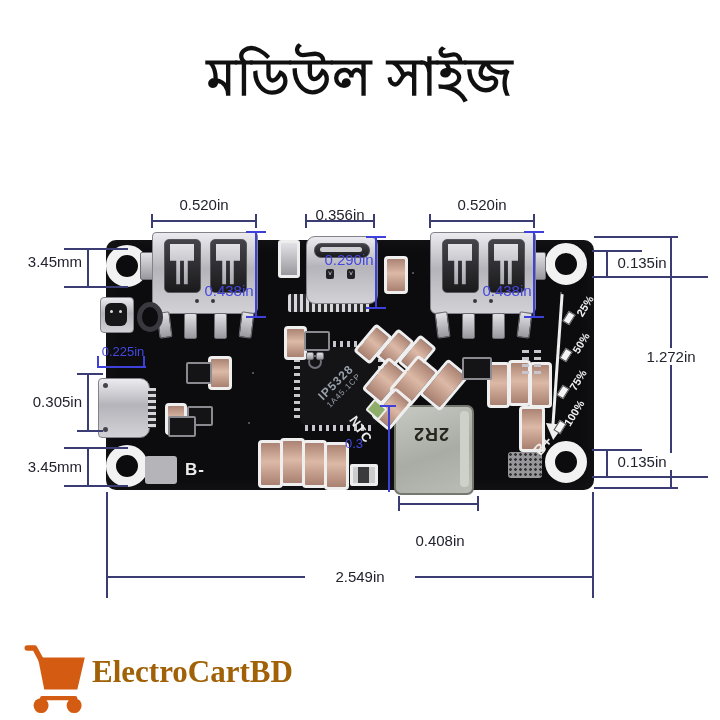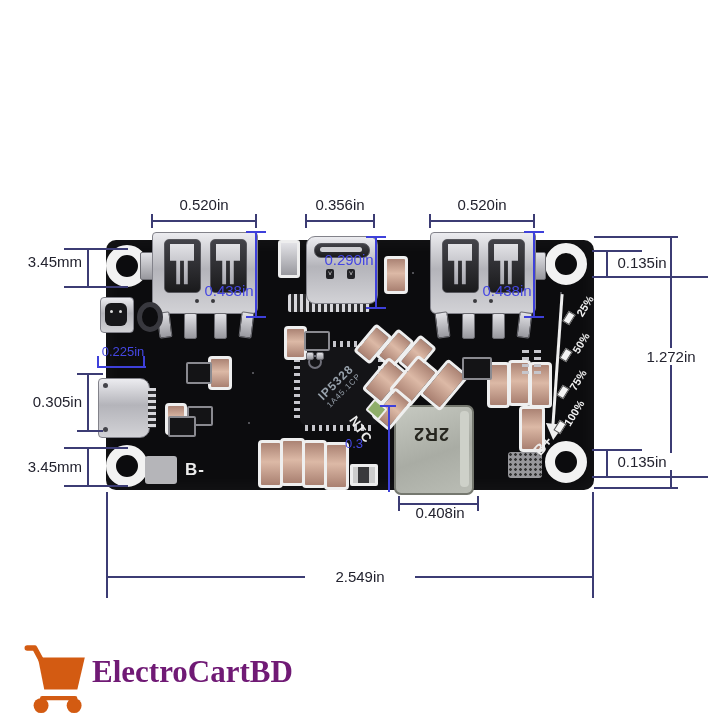--- a/index.html
+++ b/index.html
@@ -26,28 +26,29 @@
   .white{position:absolute;color:#ececec;font-family:"Liberation Sans",sans-serif;font-weight:bold;}
   .pct{position:absolute;color:#f0f0f0;font:bold 11px "Liberation Sans",sans-serif;transform:rotate(-58deg);}
   .led{position:absolute;width:10px;height:6px;background:#f4f4f4;border:1px solid #555;transform:rotate(-58deg);}
   .spk{position:absolute;width:2px;height:2px;background:#69696f;border-radius:50%;}
   .comb-h{position:absolute;background:repeating-linear-gradient(90deg,#d8d8dc 0 3px,#2a2a2c 3px 6px);}
   .comb-v{position:absolute;background:repeating-linear-gradient(180deg,#d8d8dc 0 3px,#2a2a2c 3px 6px);}
   .pinstrip-h{position:absolute;height:7px;background:repeating-linear-gradient(90deg,#c6c6cc 0 3px,transparent 3px 7px);}
   .pinstrip-v{position:absolute;width:7px;background:repeating-linear-gradient(180deg,#c6c6cc 0 3px,transparent 3px 7px);}
   #title{position:absolute;left:0;top:48px;width:720px;text-align:center;
          font:bold 52px/1.15 "Liberation Sans",sans-serif;color:#101010;letter-spacing:1px;}
-  #brand-text{position:absolute;left:92px;top:653px;font:bold 31px/1.2 "Liberation Serif",serif;color:#701a75;}
+  #brand-text{position:absolute;left:92px;top:653px;font:bold 31px/1.2 "Liberation Serif",serif;color:#a16207;}
   .wbg{background:#ffffff;}
 </style>
 </head>
 <body>
 
 <div id="stage">
 
+  <div id="title">মডিউল সাইজ</div>
 
   <div id="board"></div>
 
   <div class="spk" style="left:340px;top:252px"></div>
   <div class="spk" style="left:412px;top:272px"></div>
   <div class="spk" style="left:252px;top:372px"></div>
   <div class="spk" style="left:455px;top:300px"></div>
   <div class="spk" style="left:200px;top:302px"></div>
   <div class="spk" style="left:332px;top:462px"></div>
   <div class="spk" style="left:560px;top:292px"></div>
@@ -194,21 +195,21 @@
   <div class="led" style="left:563px;top:314px"></div>
   <div class="led" style="left:560px;top:351px"></div>
   <div class="led" style="left:557px;top:388px"></div>
   <div class="led" style="left:554px;top:423px"></div>
 
   <div class="dlbl" style="left:152px;top:196px;width:104px">0.520in</div>
   <div class="dl" style="left:152px;top:220px;width:104px;height:2px"></div>
   <div class="dl" style="left:151px;top:214px;width:2px;height:14px"></div>
   <div class="dl" style="left:255px;top:214px;width:2px;height:14px"></div>
 
-  <div class="dlbl" style="left:306px;top:196px;width:68px">0.356in</div>
+  <div class="dlbl" style="left:306px;top:206px;width:68px">0.356in</div>
   <div class="dl" style="left:306px;top:220px;width:68px;height:2px"></div>
   <div class="dl" style="left:305px;top:214px;width:2px;height:14px"></div>
   <div class="dl" style="left:373px;top:214px;width:2px;height:14px"></div>
 
   <div class="dlbl" style="left:430px;top:196px;width:104px">0.520in</div>
   <div class="dl" style="left:430px;top:220px;width:104px;height:2px"></div>
   <div class="dl" style="left:429px;top:214px;width:2px;height:14px"></div>
   <div class="dl" style="left:533px;top:214px;width:2px;height:14px"></div>
 
   <div class="dlbl" style="left:16px;top:253px;width:66px;text-align:right">3.45mm</div>
@@ -237,21 +238,21 @@
   <div class="dlbl wbg" style="left:632px;top:348px;width:78px">1.272in</div>
 
   <div class="dl" style="left:592px;top:449px;width:50px;height:2px"></div>
   <div class="dl" style="left:592px;top:476px;width:116px;height:2px"></div>
   <div class="dl" style="left:606px;top:449px;width:2px;height:29px"></div>
   <div class="dlbl wbg" style="left:612px;top:453px;width:60px">0.135in</div>
 
   <div class="dl" style="left:399px;top:503px;width:80px;height:2px"></div>
   <div class="dl" style="left:398px;top:496px;width:2px;height:15px"></div>
   <div class="dl" style="left:477px;top:496px;width:2px;height:15px"></div>
-  <div class="dlbl" style="left:399px;top:504px;width:82px">0.408in</div>
+  <div class="dlbl" style="left:399px;top:532px;width:82px">0.408in</div>
 
   <div class="dl" style="left:106px;top:492px;width:2px;height:106px"></div>
   <div class="dl" style="left:592px;top:492px;width:2px;height:106px"></div>
   <div class="dl" style="left:107px;top:576px;width:486px;height:2px"></div>
   <div class="dlbl wbg" style="left:305px;top:568px;width:110px">2.549in</div>
 
   <div class="bl" style="left:255px;top:232px;width:2px;height:86px"></div>
   <div class="bl" style="left:246px;top:231px;width:20px;height:2px"></div>
   <div class="bl" style="left:246px;top:316px;width:20px;height:2px"></div>
   <div class="bllbl" style="left:200px;top:283px;width:58px">0.438in</div>

